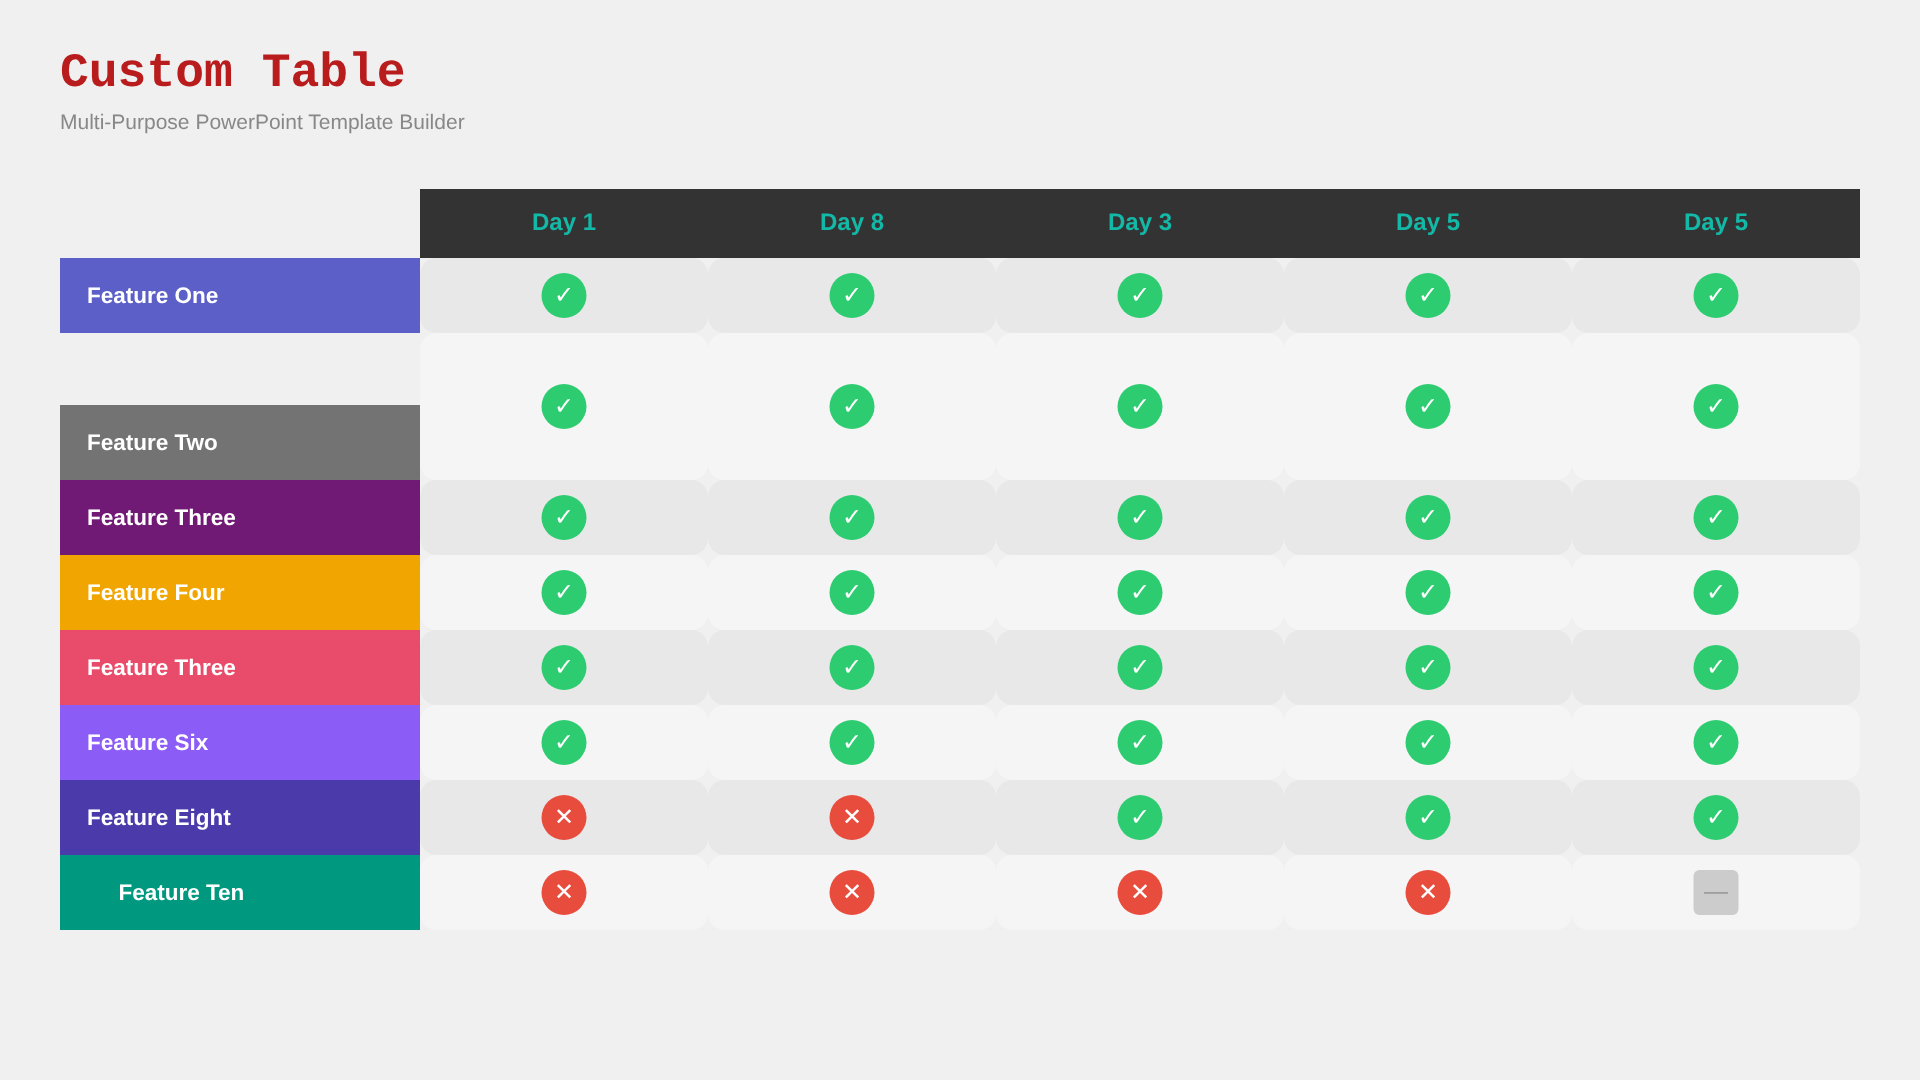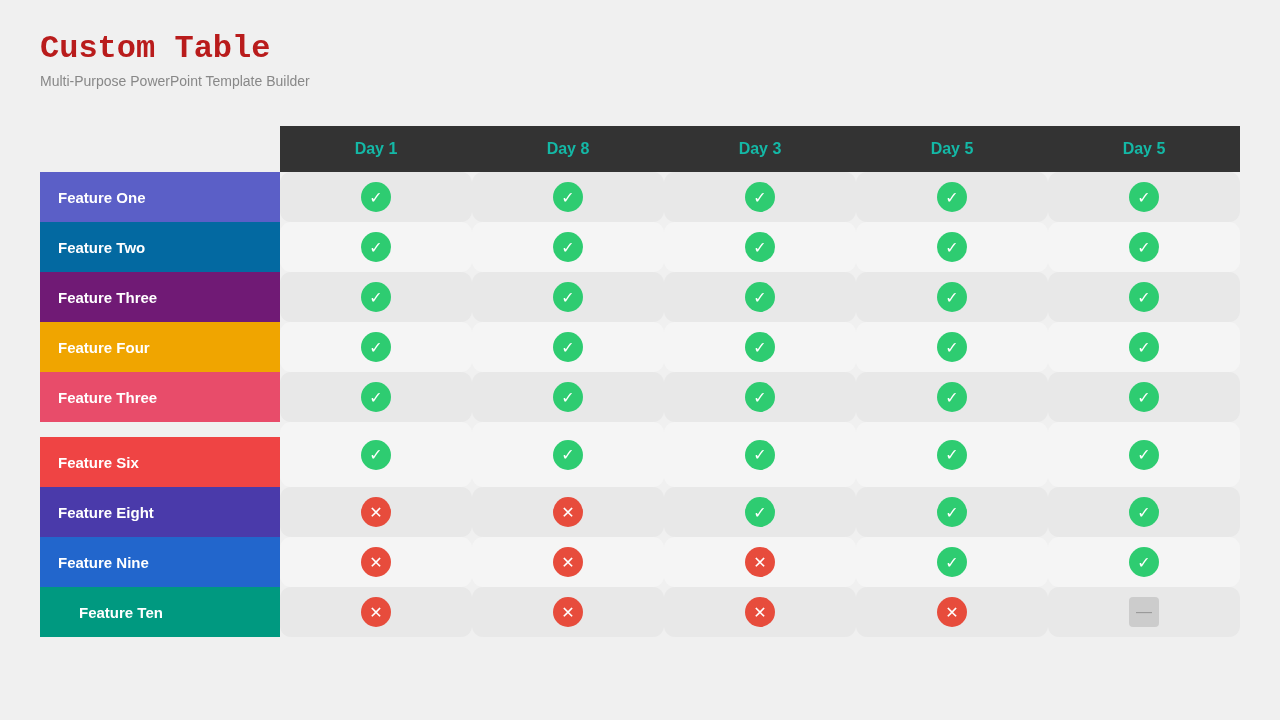--- a/index.html
+++ b/index.html
@@ -119,21 +119,21 @@
             <div class="feature-label" style="background: rgb(91, 95, 199);">Feature One</div>
           </td>
           <td><span class="icon-check">✓</span></td>
           <td><span class="icon-check">✓</span></td>
           <td><span class="icon-check">✓</span></td>
           <td><span class="icon-check">✓</span></td>
           <td><span class="icon-check">✓</span></td>
         </tr>
         <tr>
           <td>
-            <div class="feature-label" style="background: #0369a1;">Feature Two</div>
+            <div class="feature-label" style="background: #737373; margin-top: 48px;">Feature Two</div>
           </td>
           <td><span class="icon-check">✓</span></td>
           <td><span class="icon-check">✓</span></td>
           <td><span class="icon-check">✓</span></td>
           <td><span class="icon-check">✓</span></td>
           <td><span class="icon-check">✓</span></td>
         </tr>
         <tr>
           <td>
             <div class="feature-label" style="background: #701a75;">Feature Three</div>
@@ -159,45 +159,35 @@
             <div class="feature-label" style="background: rgb(232, 76, 106);">Feature Three</div>
           </td>
           <td><span class="icon-check">✓</span></td>
           <td><span class="icon-check">✓</span></td>
           <td><span class="icon-check">✓</span></td>
           <td><span class="icon-check">✓</span></td>
           <td><span class="icon-check">✓</span></td>
         </tr>
         <tr>
           <td>
-            <div class="feature-label" style="background: #ef4444; margin-top: 15px;">Feature Six</div>
+            <div class="feature-label" style="background: #8b5cf6;">Feature Six</div>
           </td>
           <td><span class="icon-check">✓</span></td>
           <td><span class="icon-check">✓</span></td>
           <td><span class="icon-check">✓</span></td>
           <td><span class="icon-check">✓</span></td>
           <td><span class="icon-check">✓</span></td>
         </tr>
         <tr>
           <td>
             <div class="feature-label" style="background: rgb(74, 58, 170);">Feature Eight</div>
           </td>
           <td><span class="icon-cross">✕</span></td>
           <td><span class="icon-cross">✕</span></td>
           <td><span class="icon-check">✓</span></td>
-          <td><span class="icon-check">✓</span></td>
-          <td><span class="icon-check">✓</span></td>
-        </tr>
-        <tr>
-          <td>
-            <div class="feature-label" style="background: rgb(34, 102, 204);">Feature Nine</div>
-          </td>
-          <td><span class="icon-cross">✕</span></td>
-          <td><span class="icon-cross">✕</span></td>
-          <td><span class="icon-cross">✕</span></td>
           <td><span class="icon-check">✓</span></td>
           <td><span class="icon-check">✓</span></td>
         </tr>
         <tr>
           <td>
             <div class="feature-label" style="background: rgb(0, 153, 128); padding-left: 39px;">Feature Ten</div>
           </td>
           <td><span class="icon-cross">✕</span></td>
           <td><span class="icon-cross">✕</span></td>
           <td><span class="icon-cross">✕</span></td>

